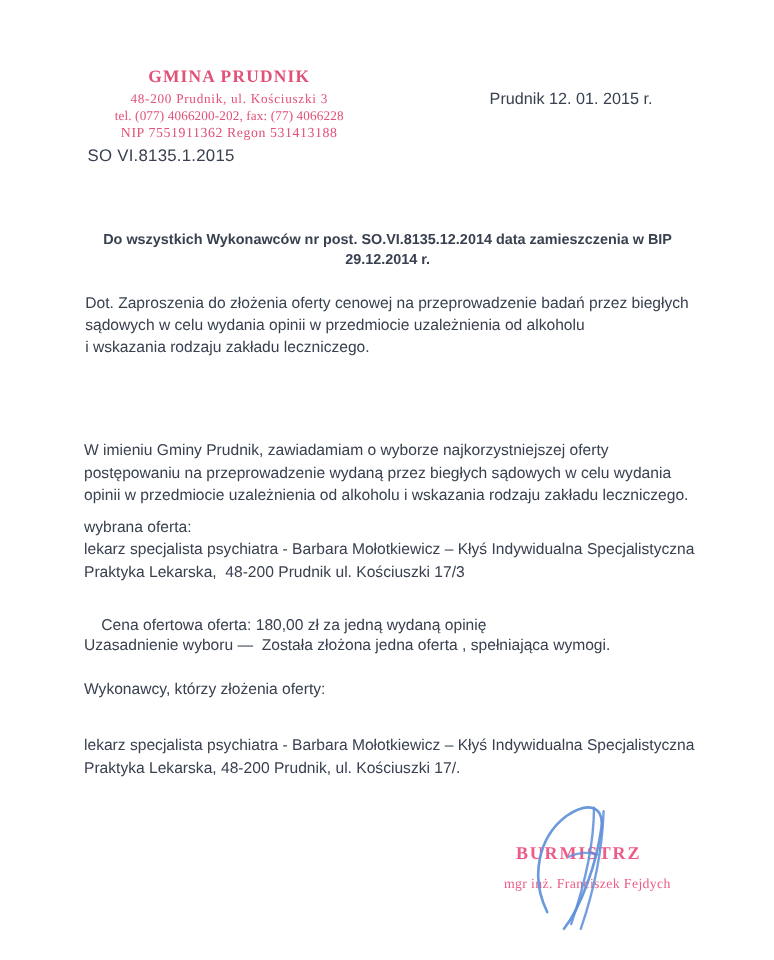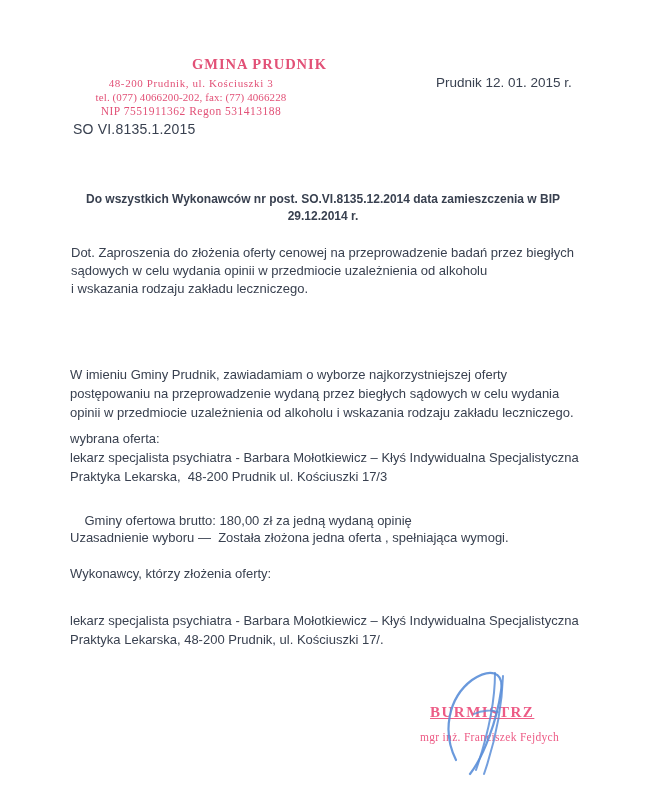--- a/index.html
+++ b/index.html
@@ -18,27 +18,26 @@
   
   .stamp {
     left: 55px; top: 56px; width: 272px;
     text-align: center;
     font-family: "Liberation Serif", serif;
     color: #e25177;
   }
   .stamp-title {
     font-size: 14.5px; font-weight: bold; letter-spacing: 1px;
     margin-bottom: 3px;
-    text-align: right;
   }
   .stamp-line1 { font-size: 11px; letter-spacing: 0.6px; line-height: 14px; }
   .stamp-line2 { font-size: 11px; letter-spacing: 0.1px; line-height: 14px; text-align: center; }
   .stamp-line3 { font-size: 11.5px; letter-spacing: 0.5px; line-height: 14px; }
 
-  .place-date { left: 436px; top: 75px; font-size: 13.5px; }
+  .place-date { left: 408px; top: 75px; font-size: 13.5px; }
 
   .case-number { left: 73px; top: 121px; font-size: 14px; letter-spacing: 0.2px; text-align: right; }
 
   .addressee {
     left: 58px; top: 191px; width: 530px;
     text-align: center; font-weight: bold; font-size: 12px; line-height: 17px;
   }
 
   .subject { left: 71px; top: 244px; font-size: 13px; line-height: 18px; }
 
@@ -59,21 +58,20 @@
 
   .offers-header { left: 70px; top: 566px; font-size: 13px; }
 
   .offer-entry { left: 70px; top: 612px; font-size: 13px; line-height: 18.5px; }
 
   .sig-role {
     left: 430px; top: 704px;
     font-family: "Liberation Serif", serif;
     font-weight: 600; font-size: 15px; letter-spacing: 1.5px;
     color: #ed5c86;
-    text-decoration: underline;
   }
   .sig-name {
     left: 420px; top: 731px;
     font-family: "Liberation Serif", serif;
     font-size: 11.5px; letter-spacing: 0.3px;
     color: #ed5c86;
   }
   .sig-ink { left: 440px; top: 670px; z-index: 5; }
 </style>
 </head>
@@ -107,21 +105,21 @@
     <div class="line">opinii w przedmiocie uzależnienia od alkoholu i wskazania rodzaju zakładu leczniczego.</div>
   </div>
 
   <div class="abs offer-block">
     <div class="line">wybrana oferta:</div>
     <div class="line">lekarz specjalista psychiatra - Barbara Mołotkiewicz – Kłyś Indywidualna Specjalistyczna</div>
     <div class="line">Praktyka Lekarska,  48-200 Prudnik ul. Kościuszki 17/3</div>
   </div>
 
   <div class="abs price-line line">
-    <span>Gminy ofertowa brutto: </span><b>180,00 zł</b><span> za jedną wydaną opinię</span>
+    <span>Cena ofertowa oferta: </span><b>180,00 zł</b><span> za jedną wydaną opinię</span>
   </div>
 
   <div class="abs justification line">Uzasadnienie wyboru —  Została złożona jedna oferta , spełniająca wymogi.</div>
 
   <div class="abs offers-header line">Wykonawcy, którzy złożenia oferty:</div>
 
   <div class="abs offer-entry">
     <div class="line">lekarz specjalista psychiatra - Barbara Mołotkiewicz – Kłyś Indywidualna Specjalistyczna</div>
     <div class="line">Praktyka Lekarska, 48-200 Prudnik, ul. Kościuszki 17/.</div>
   </div>

